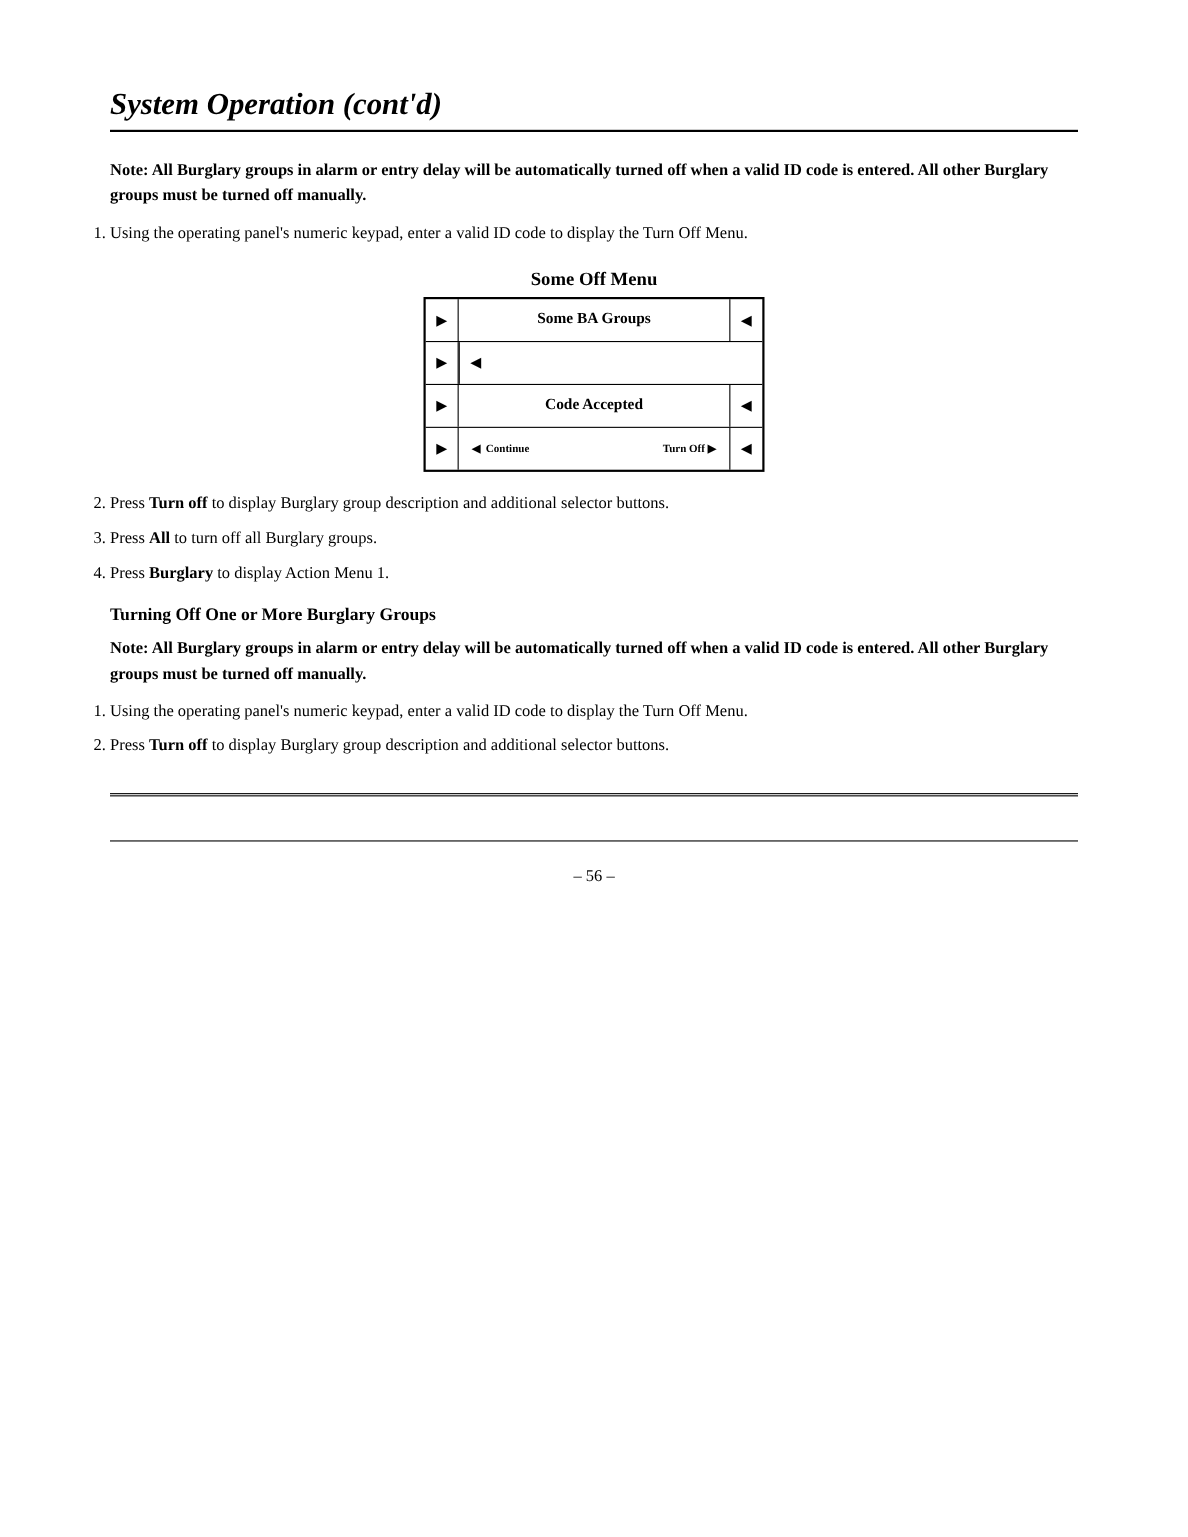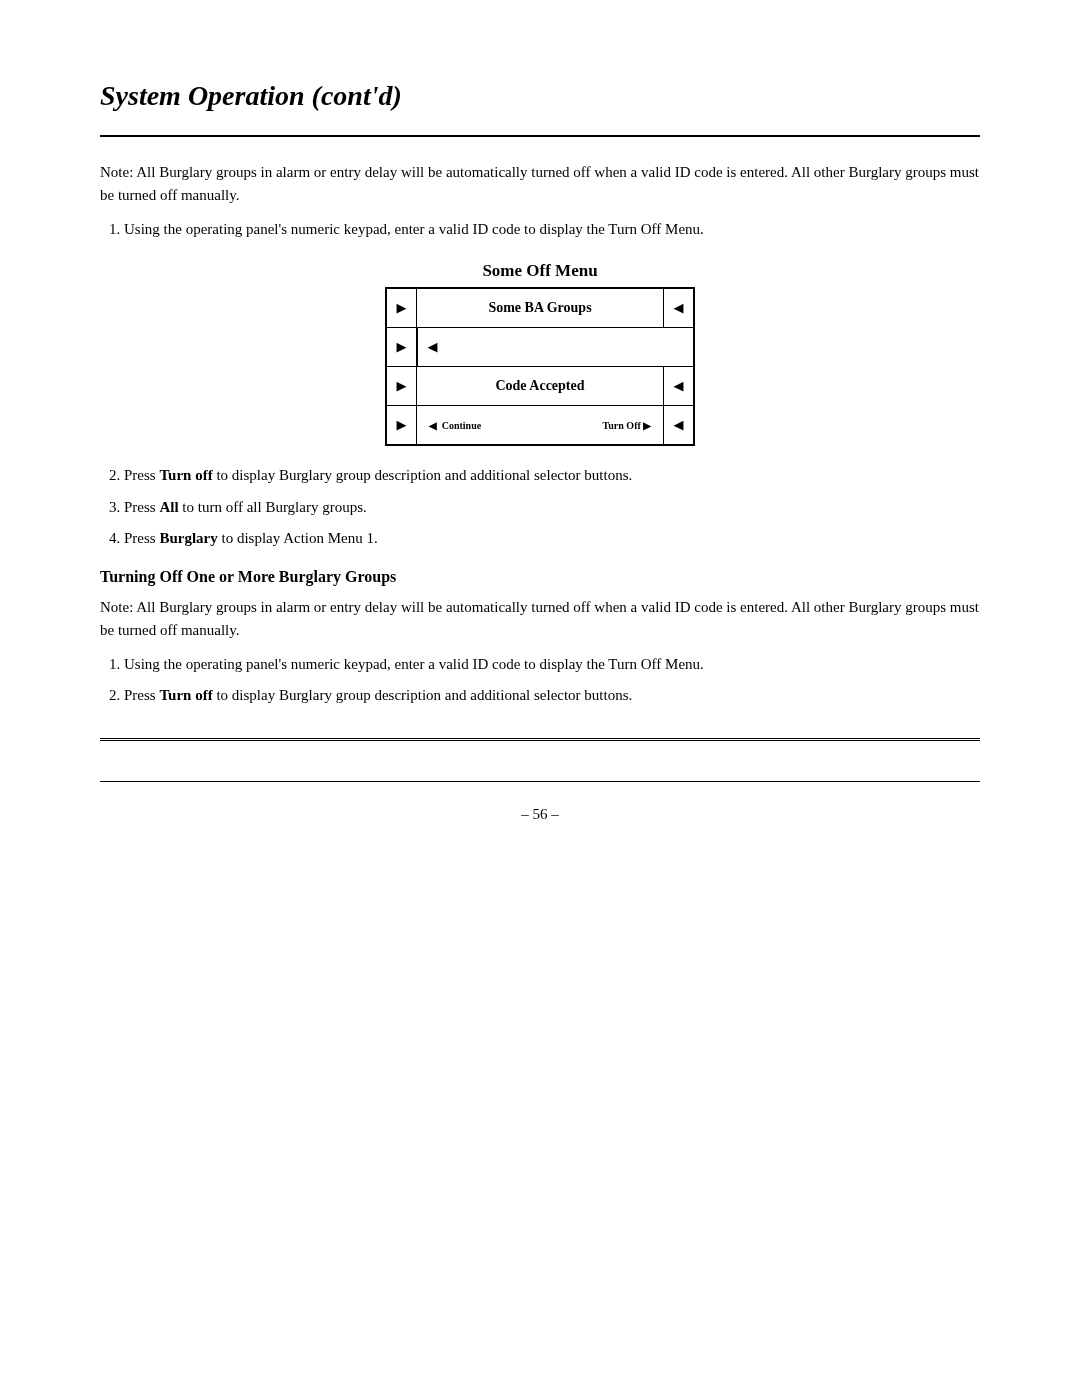--- a/index.html
+++ b/index.html
@@ -16,42 +16,41 @@
       width: 1080px;
       min-height: 1397px;
       padding: 80px 100px 60px 100px;
     }
 
     .page-title {
       font-size: 28px;
       font-style: italic;
       font-weight: bold;
       border-bottom: 2px solid #000;
-      padding-bottom: 23px;
+      padding-bottom: 6px;
       margin-bottom: 24px;
     }
 
     .section-heading {
       font-size: 16px;
       font-weight: bold;
       margin-bottom: 10px;
     }
 
     .note-bold {
-      font-weight: normal;
+      font-weight: bold;
       margin-bottom: 12px;
       line-height: 1.5;
     }
 
     .content-block {
       margin-bottom: 20px;
     }
 
     .ordered-list {
-      margin-left: 24px;
       margin-bottom: 14px;
     }
 
     .ordered-list li {
       margin-bottom: 8px;
       line-height: 1.55;
     }
 
     .turn-off-menu-container {
       text-align: center;

